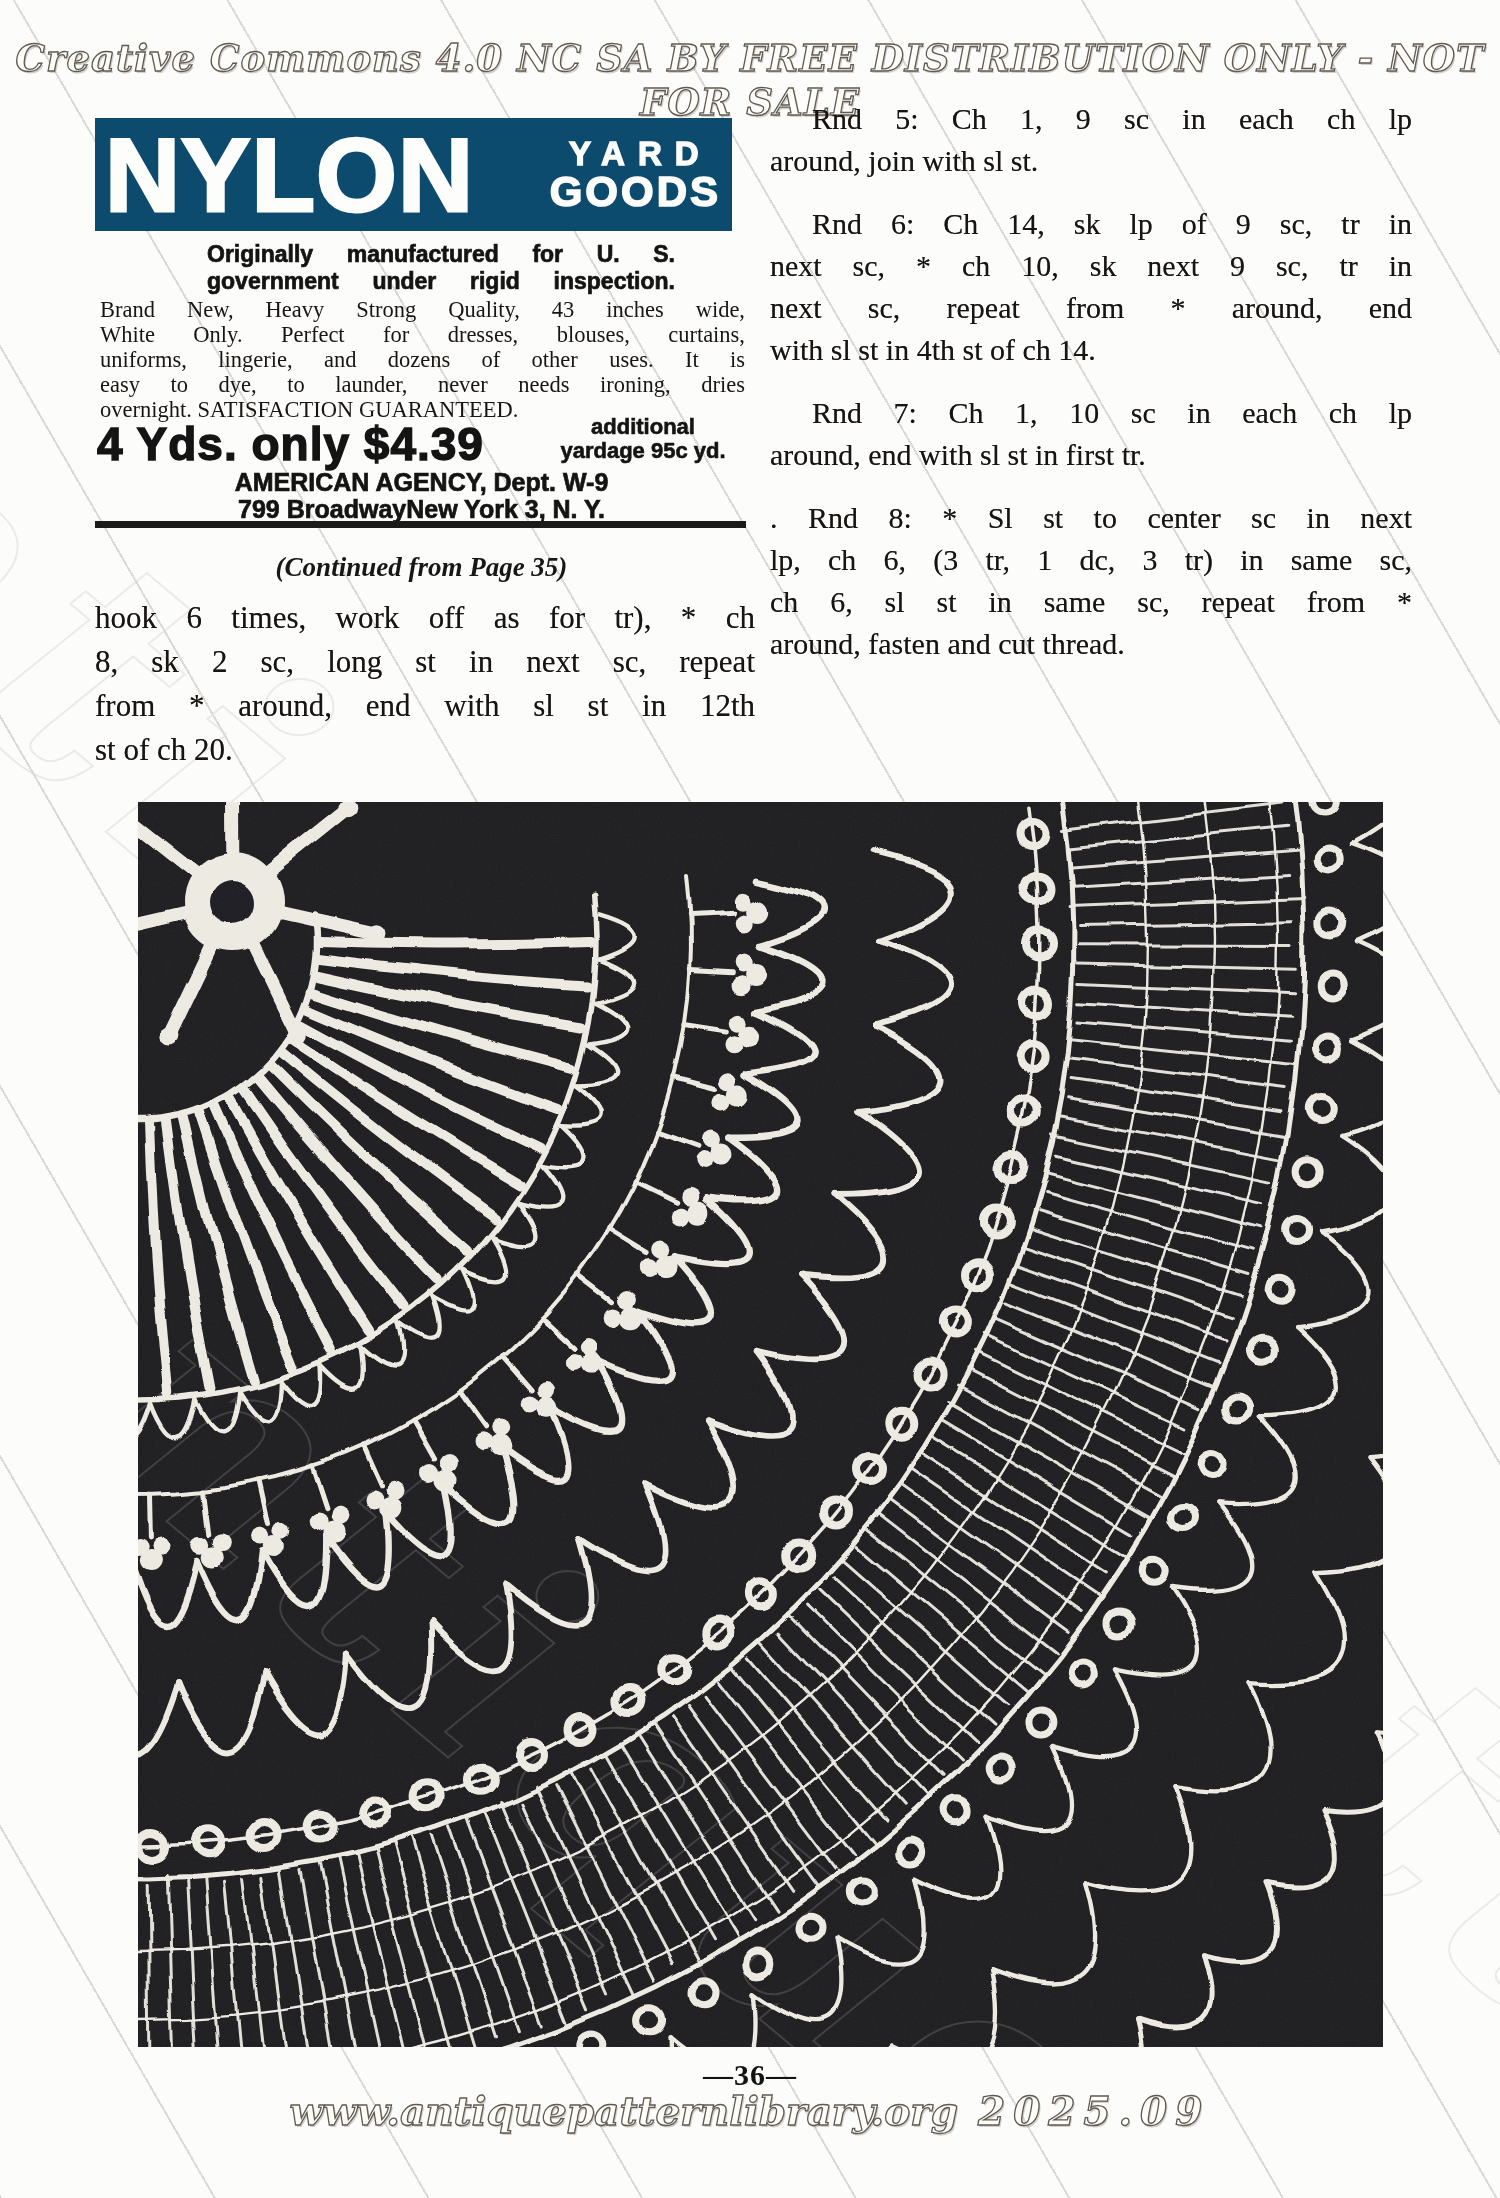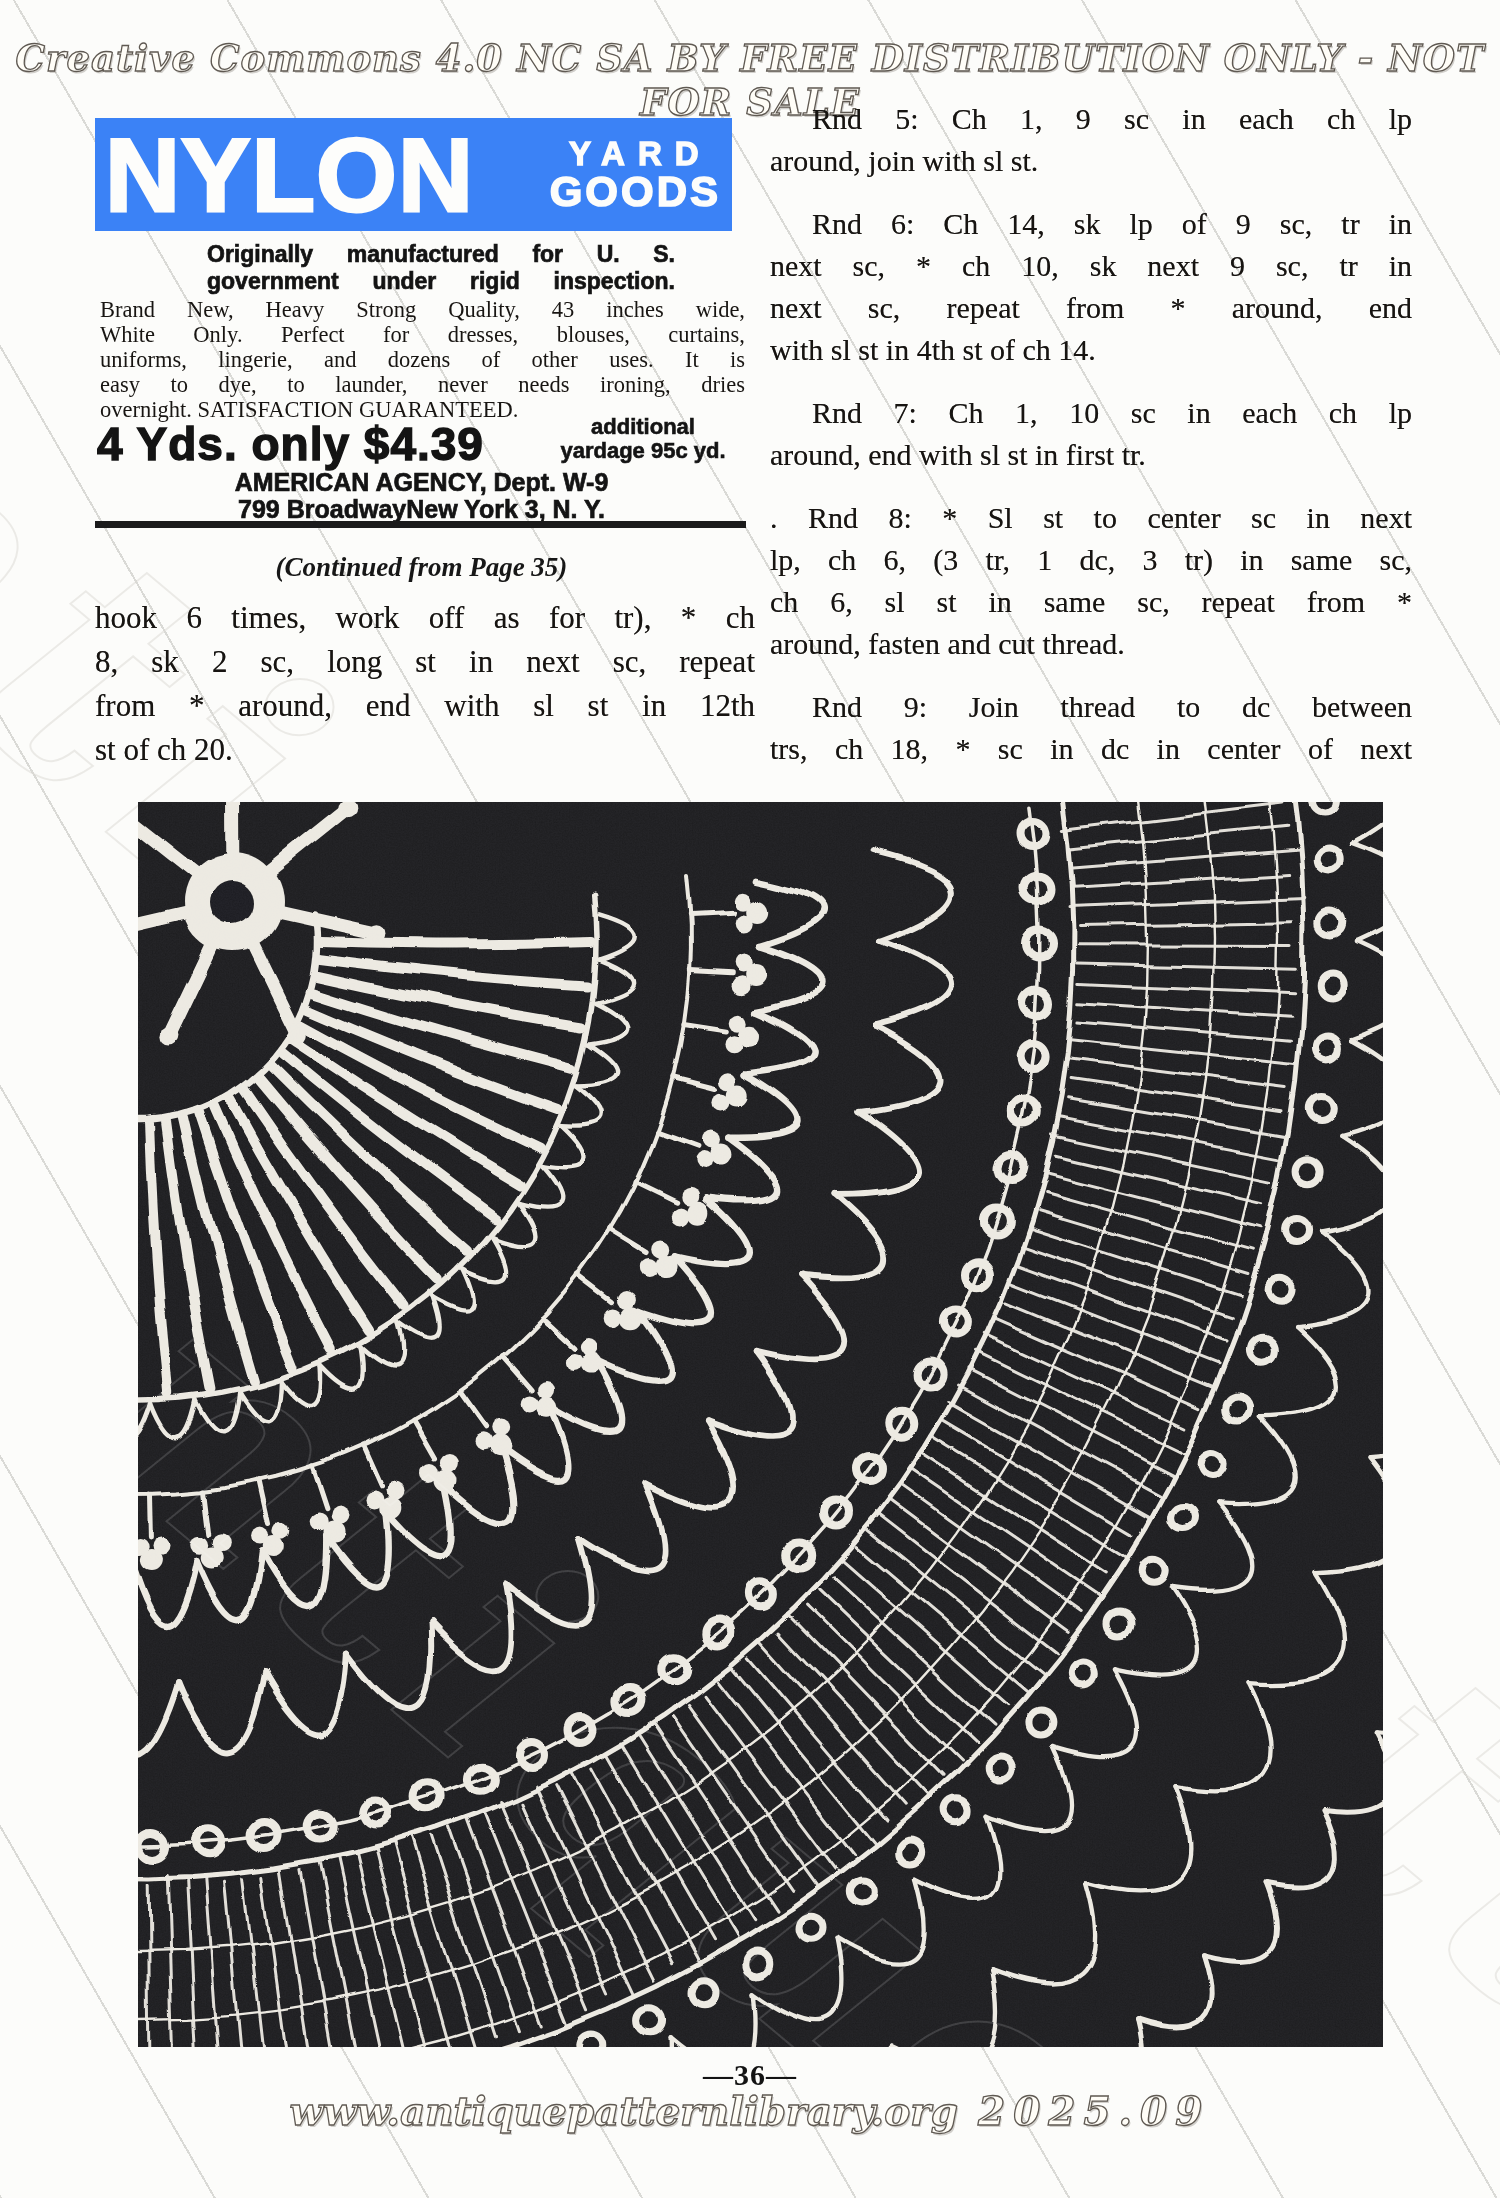--- a/index.html
+++ b/index.html
@@ -17,21 +17,21 @@
     letter-spacing:26px;color:transparent;-webkit-text-stroke:2px #dbd9d4;opacity:.5;}
 
   .outline{color:#fffdf7;-webkit-text-stroke:1.3px #5f5952;
     text-shadow:1.5px 1.5px 0 rgba(110,104,96,0.30);}
 
   .header{position:absolute;top:36px;left:0;width:100%;text-align:center;z-index:2;
     font-family:"DejaVu Serif",serif;font-style:italic;font-weight:700;font-size:37px;letter-spacing:1px;}
 
   
   .ad{position:absolute;left:95px;top:118px;width:653px;z-index:2;color:#141414;}
-  .banner{position:relative;width:637px;height:113px;background:#3b82f6;display:flex;
+  .banner{position:relative;width:637px;height:113px;background:#0c4a6e;display:flex;
     justify-content:space-between;align-items:center;padding:0 14px 0 10px;box-sizing:border-box;}
   .brand{font-family:"Liberation Sans",sans-serif;font-weight:700;font-size:104px;line-height:100px;
     color:#fdfdfb;-webkit-text-stroke:3px #fdfdfb;letter-spacing:1px;}
   .brand-sub{text-align:center;color:#fdfdfb;font-family:"Liberation Sans",sans-serif;font-weight:700;}
   .brand-sub .yard{font-size:33px;letter-spacing:13px;line-height:34px;-webkit-text-stroke:1.4px #fdfdfb;margin-right:-13px;}
   .brand-sub .goods{font-size:42px;letter-spacing:3px;line-height:42px;-webkit-text-stroke:1.6px #fdfdfb;margin-right:-3px;}
   .tagline{position:absolute;left:103px;top:123px;width:468px;font-weight:700;font-size:23px;line-height:26.5px;
     -webkit-text-stroke:0.7px #141414;}
   .adbody{position:absolute;left:5px;top:179px;width:645px;font-size:22.5px;line-height:25px;color:#181512;}
   .pricerow{position:absolute;left:0;top:299px;width:653px;height:52px;}
@@ -136,24 +136,20 @@
       </div>
       <div class="para">
         <div class="tline just ind">Rnd 7: Ch 1, 10 sc in each ch lp</div>
         <div class="tline">around, end with sl st in first tr.</div>
       </div>
       <div class="para">
         <div class="tline just">. Rnd 8: * Sl st to center sc in next</div>
         <div class="tline just">lp, ch 6, (3 tr, 1 dc, 3 tr) in same sc,</div>
         <div class="tline just">ch 6, sl st in same sc, repeat from *</div>
         <div class="tline">around, fasten and cut thread.</div>
-      </div>
-      <div class="para">
-        <div class="tline just ind">Rnd 9: Join thread to dc between</div>
-        <div class="tline just">trs, ch 18, * sc in dc in center of next</div>
       </div>
     </div>
 
   <div class="photo">
     <svg id="lace-svg" viewBox="0 0 1245 1245" width="1245" height="1245" xmlns="http://www.w3.org/2000/svg">
       <defs>
         <filter id="rough" x="-15%" y="-15%" width="130%" height="130%">
           <feTurbulence type="fractalNoise" baseFrequency="0.012" numOctaves="2" seed="7"></feTurbulence>
           <feDisplacementMap in="SourceGraphic" scale="13" xChannelSelector="R" yChannelSelector="G"></feDisplacementMap>
         </filter>

